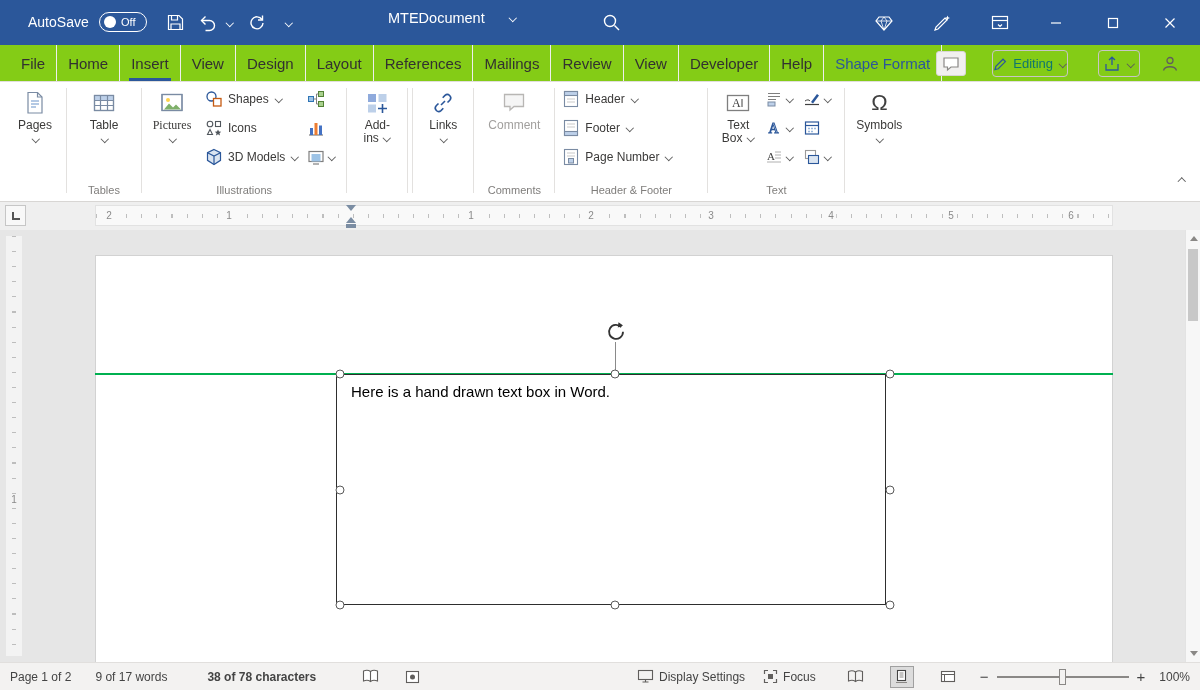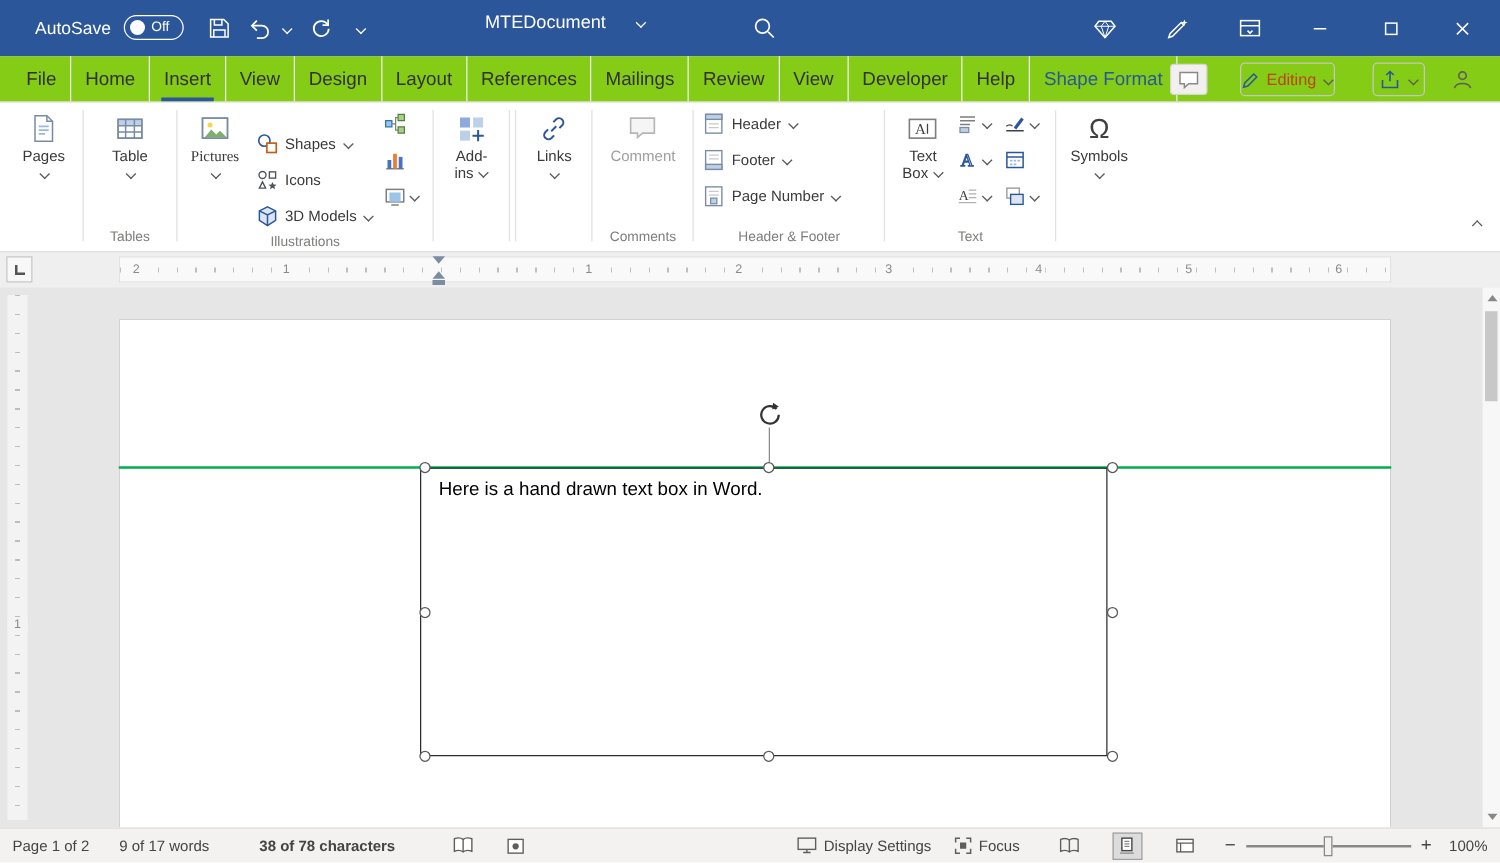--- a/index.html
+++ b/index.html
@@ -29,21 +29,21 @@
 
   
   .tabrow { position:absolute; left:0; top:45px; width:1200px; height:37px; background:#84cc16; border-bottom:1px solid #e1dfdd;
     display:flex; align-items:stretch; padding-left:10px; }
   .tab { padding:0 11px; font-size:15px; color:#323130; display:flex; align-items:center; position:relative;
     border-right:1px solid #eeeeee; cursor:pointer; white-space:nowrap; }
   .tab.active::after { content:""; position:absolute; left:9px; right:9px; bottom:0; height:3px; background:#2b579a; }
   .tab.contextual { color:#2b579a; }
   .tabrow-btn { position:absolute; display:flex; align-items:center; justify-content:center; gap:5px; cursor:pointer; }
   .comments-toggle { left:936px; top:51px; width:30px; height:25px; background:#f1f0ef; border:1px solid #d8d6d4; border-radius:3px; }
-  .editing-btn { left:992px; top:50px; width:76px; height:27px; border:1px solid #c8c6c4; border-radius:4px; font-size:13px; color:#c2410c; }
+  .editing-btn { left:992px; top:50px; width:76px; height:27px; border:1px solid #c8c6c4; border-radius:4px; font-size:13px; color:#0f766e; }
   .share-btn { left:1098px; top:50px; width:42px; height:27px; border:1px solid #c8c6c4; border-radius:4px; }
   .signin-btn { left:1156px; top:51px; width:28px; height:25px; }
 
   
   .ribbon { position:absolute; left:0; top:82px; width:1200px; height:120px; background:#fff;
     border-bottom:1px solid #d8d6d4; display:flex; align-items:stretch; padding:2px 4px 0 6px; }
   .rgroup { display:flex; flex-direction:column; flex:none; }
   .rgroup .content { display:flex; align-items:flex-start; flex:1; justify-content:center; }
   .glabel { height:18px; font-size:11px; color:#7f7d7b; text-align:center; line-height:15px; white-space:nowrap; }
   .gdiv { width:1px; background:#e3e1df; margin:4px 2px 8px; flex:none; }
@@ -278,21 +278,21 @@
         <div class="bigbtn" style="width:56px;font-family:Liberation Serif, serif;">
           <svg width="26" height="26" viewBox="0 0 26 26">
               <rect x="3" y="4.5" width="20" height="16" fill="#fff" stroke="#7a8ba3" stroke-width="1.2"></rect>
               <circle cx="9" cy="10" r="2" fill="#ffd24c"></circle>
               <path d="M5 19.5l5-6 4 4 3-3 5 5z" fill="#7fb069"></path>
               <rect x="3" y="4.5" width="20" height="16" fill="none" stroke="#7a8ba3" stroke-width="1.2"></rect>
             </svg>
           <span>Pictures</span>
           <span class="chev"></span>
         </div>
-        <div class="smallcol" style="min-width:96px;margin-top:16px;">
+        <div class="smallcol" style="min-width:96px;">
           <div class="sbtn">
             <svg width="18" height="18" viewBox="0 0 18 18">
                 <circle cx="6.5" cy="6.5" r="4.5" fill="none" stroke="#2b579a" stroke-width="1.3"></circle>
                 <rect x="8.5" y="8.5" width="7.5" height="7.5" fill="#fff" stroke="#c55a11" stroke-width="1.3"></rect>
               </svg>
             <span>Shapes</span>
             <span class="chev"></span>
           </div>
           <div class="sbtn">
             <svg width="18" height="18" viewBox="0 0 18 18">

